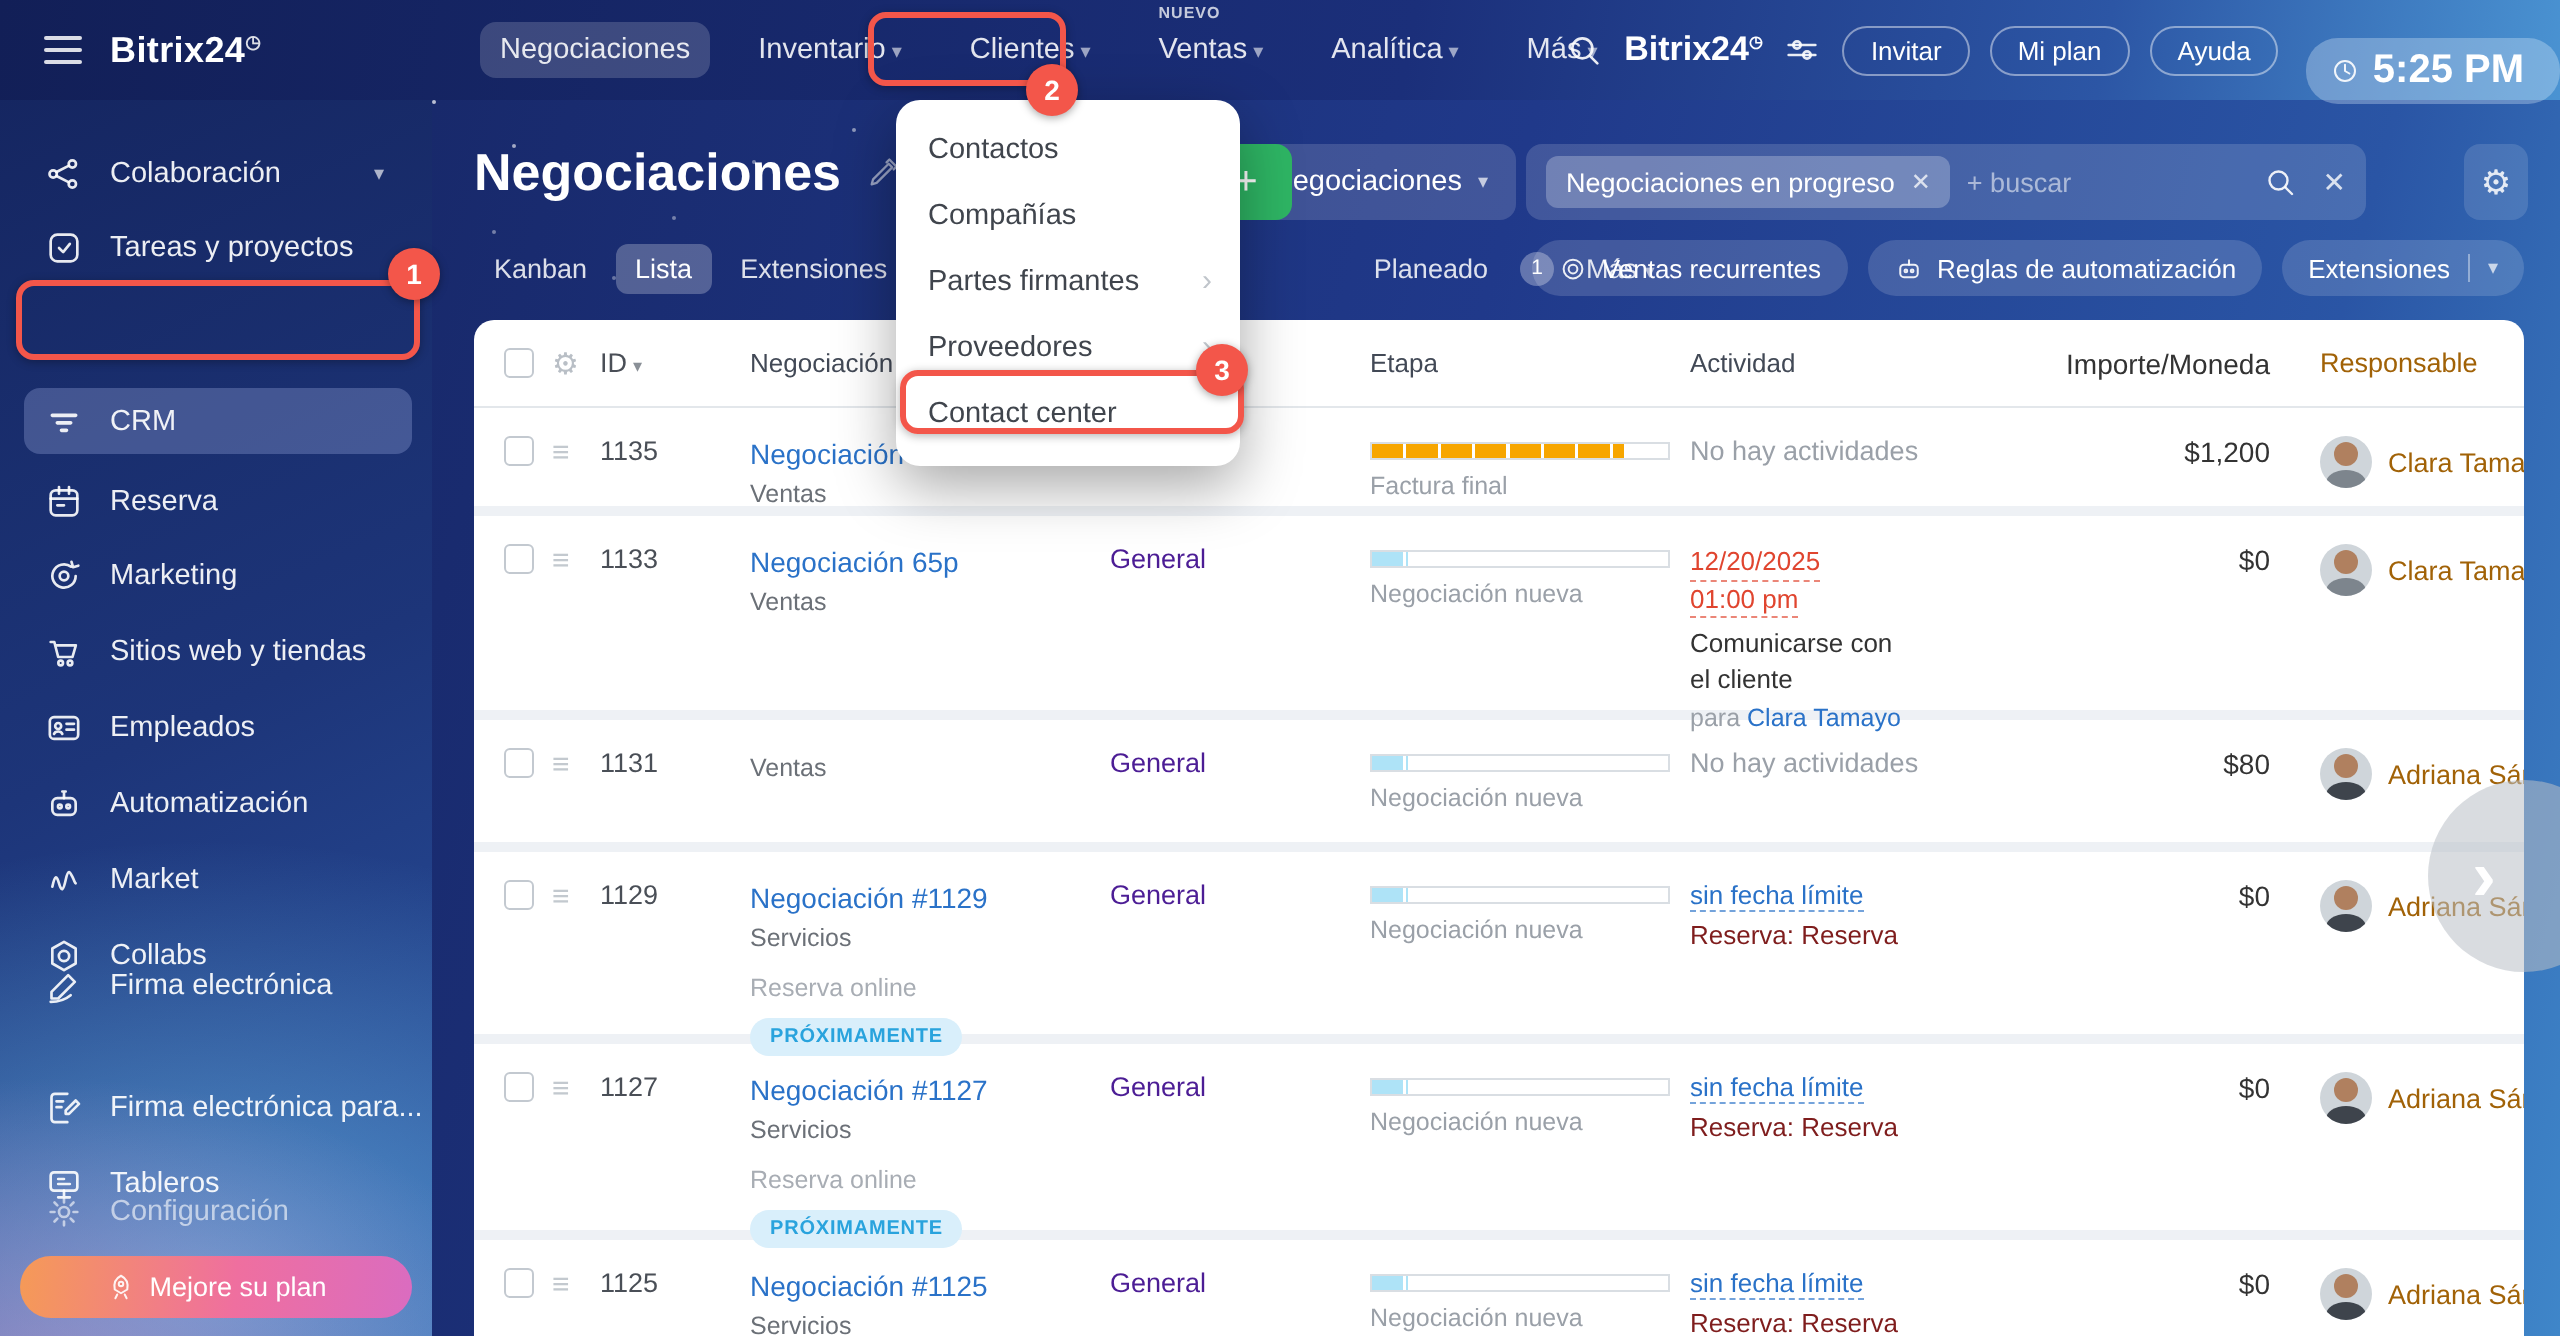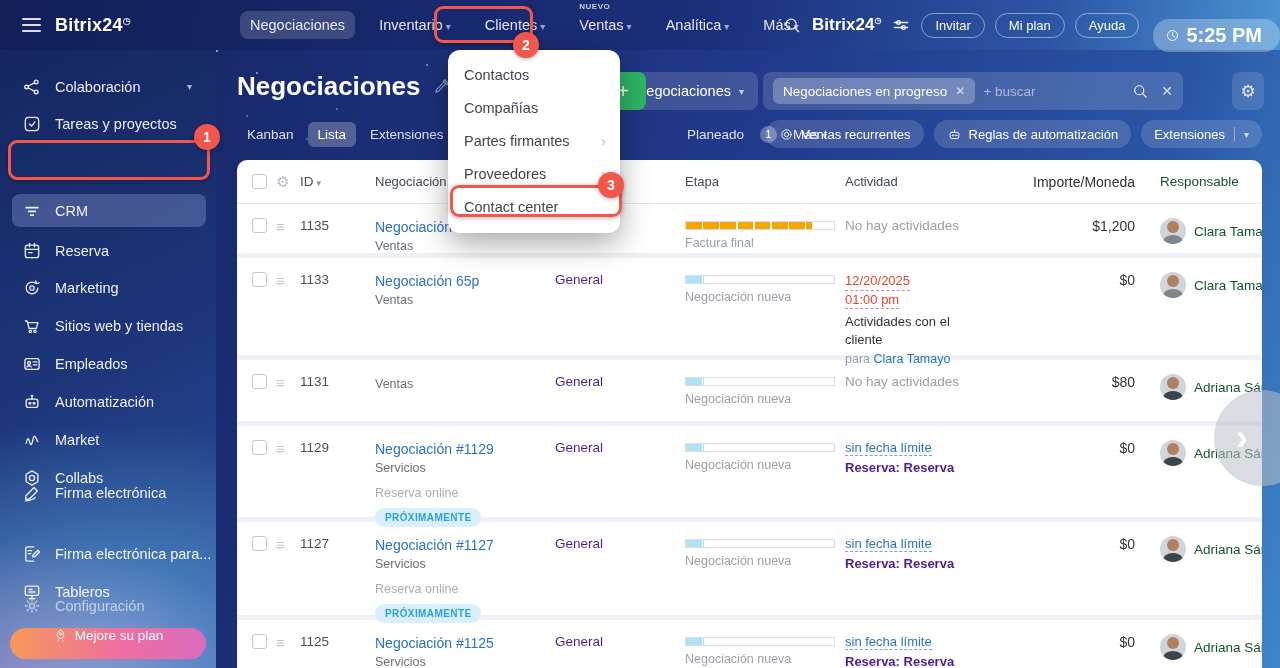--- a/index.html
+++ b/index.html
@@ -34,21 +34,21 @@
   .pill-btn{ border:1px solid rgba(255,255,255,.45); color:#fff; border-radius:14px; padding:4px 13px; font-size:13px; background:transparent; cursor:pointer; white-space:nowrap;}
   .time-pill{ background:rgba(225,238,252,.32); border-radius:16px; color:#fff; font-weight:bold; font-size:20px; padding:5px 18px 5px 12px; display:flex; align-items:center; gap:6px; margin-left:4px; white-space:nowrap; cursor:pointer;margin-top:21px;}
   .sidebar{ position:absolute; left:0; top:50px; width:216px; height:618px; z-index:5; }
   .side-item{ position:absolute; left:12px; width:194px; height:33px; display:flex; align-items:center; gap:13px; color:rgba(255,255,255,.92); font-size:14.5px; padding-left:10px; border-radius:8px; cursor:pointer; white-space:nowrap;}
   .side-item svg{ flex:0 0 auto; }
   .side-item.active{ background:rgba(175,190,240,.28); }
   .side-item.dim{ color:rgba(255,255,255,.6);}
   .side-chev{ position:absolute; right:14px; font-size:10px; opacity:.7;}
   .upgrade-btn{ position:absolute; left:10px; top:578px; width:196px; height:31px; border:none; border-radius:16px;
     background:linear-gradient(95deg,#f59a57 0%, #ef6f9f 55%, #da6cc0 100%);
-    color:#fff; font-size:13.5px; display:flex; align-items:flex-start; justify-content:center; gap:7px; cursor:pointer; font-family:inherit;}
+    color:#fff; font-size:13.5px; display:flex; align-items:center; justify-content:center; gap:7px; cursor:pointer; font-family:inherit;}
   .content{ position:absolute; left:216px; top:50px; width:1064px; height:618px; z-index:1;
     background:linear-gradient(105deg,#18296b 0%, #20398a 45%, #2a55a5 80%, #3f86c9 100%); }
   .stars{ position:absolute; left:0; top:0; width:2px; height:2px; border-radius:50%; background:rgba(255,255,255,.7);
     box-shadow: 40px 22px rgba(255,255,255,.6), 120px 58px rgba(255,255,255,.4), 210px 14px rgba(255,255,255,.5),
       300px 70px rgba(255,255,255,.45), 90px 88px rgba(255,255,255,.35), 260px 40px rgba(255,255,255,.5),
       160px 30px rgba(255,255,255,.4), 350px 55px rgba(255,255,255,.35), 30px 65px rgba(255,255,255,.4);}
   .page-title{ position:absolute; left:21px; top:21px; color:#fff; font-size:26px; font-weight:bold; display:flex; align-items:center; gap:12px;}
   .create-btn{ position:absolute; left:384px; top:22px; width:46px; height:38px; border:none; border-radius:8px; background:#2eb564; color:#fff; font-size:20px; cursor:pointer;}
   .funnel-pill{ position:absolute; left:292px; top:22px; width:250px; height:38px; background:rgba(255,255,255,.15); border-radius:8px;
     color:#fff; font-size:14.5px; display:flex; align-items:center; justify-content:flex-end; padding-right:14px; gap:8px; cursor:pointer; white-space:nowrap; overflow:hidden;}
@@ -75,42 +75,42 @@
   .trow{ display:flex; align-items:flex-start; border-bottom:5px solid #eef1f5; background:#fff;}
   .trow > div{ padding-top:14px; }
   .c-check{ width:24px; margin-left:15px; flex:0 0 auto;}
   .c-drag{ width:24px; flex:0 0 auto; color:#c3c9cf; font-size:15px;}
   .c-id{ width:75px; flex:0 0 auto; font-size:13.5px; color:#4a4f57;}
   .c-name{ width:180px; flex:0 0 auto; padding-right:14px;}
   .c-pipe{ width:130px; flex:0 0 auto; font-size:13.5px; color:#4c1d95;}
   .c-stage{ width:160px; flex:0 0 auto;}
   .c-act{ width:165px; flex:0 0 auto; font-size:13px;}
   .c-amt{ width:125px; flex:0 0 auto; text-align:right; font-size:14px; color:#333;}
-  .c-resp{ margin-left:25px; display:flex; align-items:center; gap:8px; font-size:13.5px; color:#14532d; white-space:nowrap;}
+  .c-resp{ margin-left:25px; display:flex; align-items:center; gap:8px; font-size:13.5px; color:#a16207; white-space:nowrap;}
   .thead .c-check, .thead .c-drag, .thead .c-resp{ padding-top:0;}
   .cbox{ width:15px; height:15px; border:1.5px solid #c3c9d0; border-radius:3px; background:#fff; cursor:pointer;}
   .thead-gear{ color:#b9bfc6; font-size:15px; cursor:pointer;}
   .sort{ font-size:9px; color:#8a9097; margin-left:3px;}
   .dlink{ color:#2a72c8; font-size:14px; text-decoration:none; display:inline-block; line-height:1.3; cursor:pointer;}
   .dsub{ color:#6b7077; font-size:12.5px; margin-top:3px;}
   .dextra{ color:#a8adb4; font-size:12.5px; margin-top:11px;}
   .dbadge{ display:inline-block; margin-top:8px; background:#d9effb; color:#29a3dd; font-size:10px; font-weight:bold; letter-spacing:.4px; padding:4px 10px; border-radius:10px;}
   .track{ width:150px; height:9px; border:1px solid #d9dee3; background:#fff; position:relative; margin-top:3px;}
   .fill{ position:absolute; left:0; top:0; bottom:0;}
   .fill.orange{ width:85%; background:#f7a600;}
   .fill.blue{ width:12%; background:#aee3f7;}
   .segs{ position:absolute; inset:0; background:repeating-linear-gradient(90deg, transparent 0 15.6px, #ffffff 15.6px 17.2px);}
   .stage-label{ color:#9aa0a8; font-size:12.5px; margin-top:6px;}
   .act-none{ color:#9aa0a8; font-size:13.5px;}
   .act-date{ color:#e0452f; border-bottom:1px dashed rgba(224,69,47,.65); display:inline-block; line-height:1.35; cursor:pointer;}
   .act-text{ color:#333; font-size:13px; margin-top:4px; max-width:110px; line-height:1.35;}
   .act-for{ margin-top:4px; font-size:12.5px; color:#9aa0a8;}
   .act-for a{ color:#2a72c8; text-decoration:none; cursor:pointer;}
   .act-link{ color:#2a72c8; border-bottom:1px dashed rgba(42,114,200,.65); font-size:13px; display:inline-block; cursor:pointer;}
-  .act-note{ color:#4c1d95; font-size:13px; margin-top:4px;font-weight:bold;}
+  .act-note{ color:#7f1d1d; font-size:13px; margin-top:4px;}
   .avatar{ position:relative; width:26px; height:26px; border-radius:50%; background:#cfd5da; overflow:hidden; flex:0 0 auto;}
   .avatar::before{ content:""; position:absolute; top:3px; left:7px; width:12px; height:12px; border-radius:50%; background:#b0805f;}
   .avatar::after{ content:""; position:absolute; bottom:-4px; left:3px; width:20px; height:13px; border-radius:50% 50% 0 0;}
   .avatar.clara::after{ background:#7d858d;}
   .avatar.adriana::after{ background:#3e444c;}
   
   .dropdown{ position:absolute; left:448px; top:50px; width:172px; background:#fff; border-radius:12px; padding:8px 0 10px;
     box-shadow:0 10px 30px rgba(0,0,0,.35); z-index:20;}
   .dd-item{ height:33px; display:flex; align-items:center; justify-content:space-between; padding:0 14px 0 16px; font-size:14.5px; color:#40454d; cursor:pointer; white-space:nowrap;}
   .dd-item .sub{ color:#c0c5cb; font-size:15px;}
@@ -405,21 +405,21 @@
       <div class="c-stage">
         <div class="track">
             <div class="fill blue"></div>
             <div class="segs"></div>
           </div>
         <div class="stage-label">Negociación nueva</div>
       </div>
       <div class="c-act">
         <span class="act-date">12/20/2025</span><br>
         <span class="act-date">01:00 pm</span>
-        <div class="act-text">Actividades con el cliente</div>
+        <div class="act-text">Comunicarse con el cliente</div>
         <div class="act-for"><span>para</span> <a>Clara Tamayo</a></div>
       </div>
       <div class="c-amt">$0</div>
       <div class="c-resp">
         <div class="avatar clara"></div>
         <span>Clara Tamayo</span>
       </div>
     </div>
 
     <div class="trow" style="height:66px">

